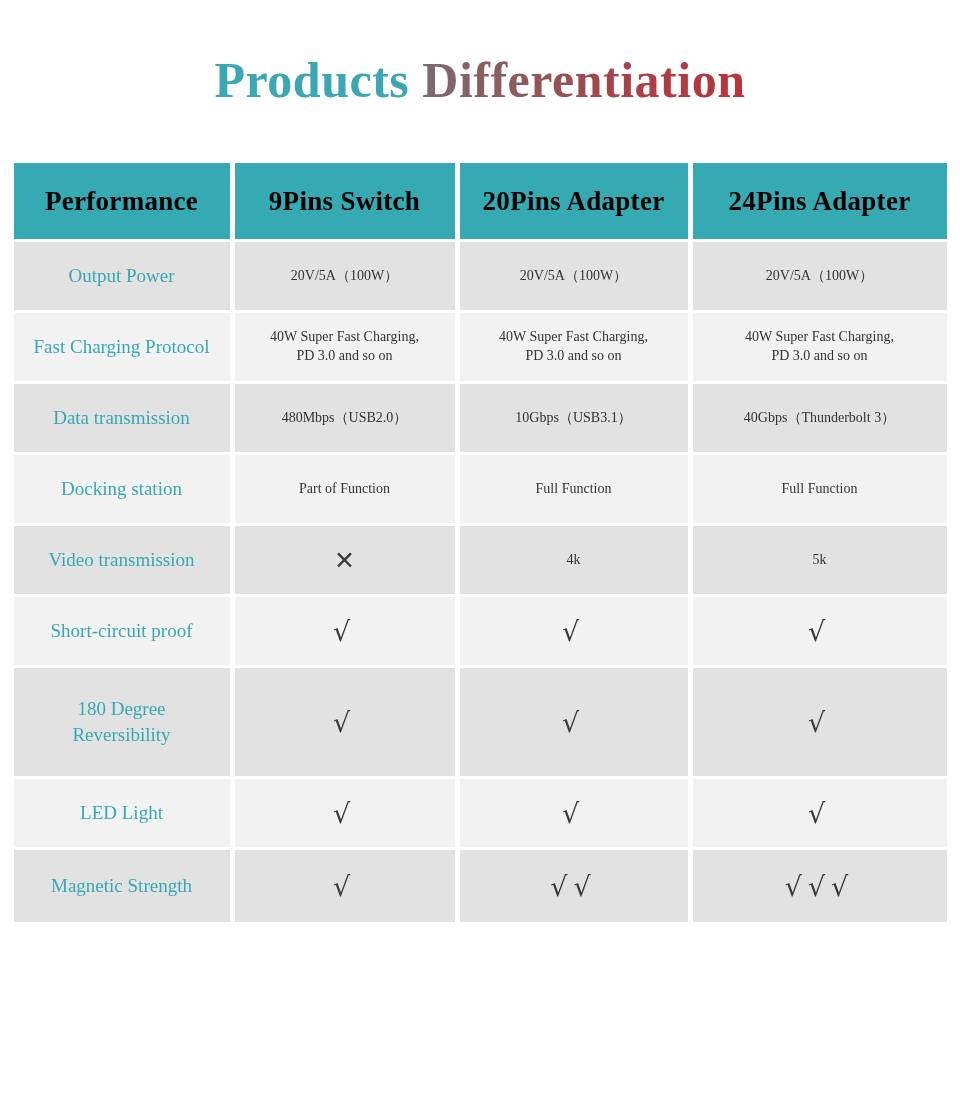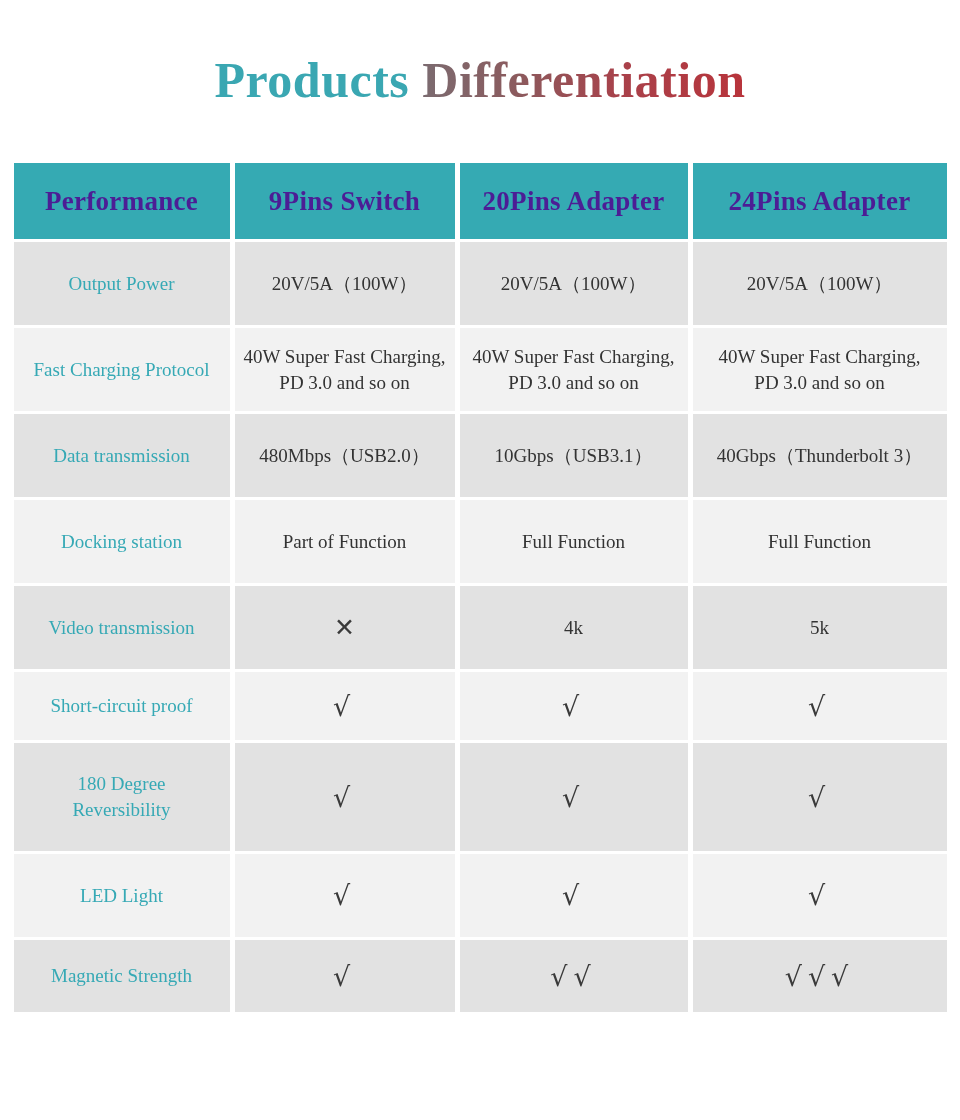--- a/index.html
+++ b/index.html
@@ -58,51 +58,51 @@
   }
 
   col.c-label { width: 216px; }
   col.c-a     { width: 220px; }
   col.c-b     { width: 228px; }
   col.c-c     { width: 254px; }
 
   
   .hdr-cell {
     background: #35aab3;
-    color: #4c1d95;
+    color: #000000;
     font-size: 27px;
     font-weight: 600;
     height: 76px;
     line-height: 76px;
     letter-spacing: 0.3px;
     white-space: nowrap;
   }
 
   
   .cell {
-    font-size: 19px;
+    font-size: 14px;
     color: #333333;
     line-height: 1.35;
     padding: 6px 8px;
   }
   .cell-label {
     color: #36a9b5;
     font-size: 19px;
     font-weight: 500;
     line-height: 1.35;
     padding: 6px 6px;
   }
 
   .row-dark .cell,
   .row-dark .cell-label { background: #e2e2e2; }
   .row-light .cell,
   .row-light .cell-label { background: #f2f2f2; }
 
   .h-68  .cell, .h-68  .cell-label { height: 68px; }
-  .h-70  .cell, .h-70  .cell-label { height: 83px; }
+  .h-70  .cell, .h-70  .cell-label { height: 68px; }
   .h-72  .cell, .h-72  .cell-label { height: 72px; }
   .h-108 .cell, .h-108 .cell-label { height: 108px; }
 
   .mark {
     font-size: 27px;
     color: #3a3a3a;
     font-family: "DejaVu Sans", sans-serif;
     letter-spacing: 6px;
     line-height: 1;
   }

